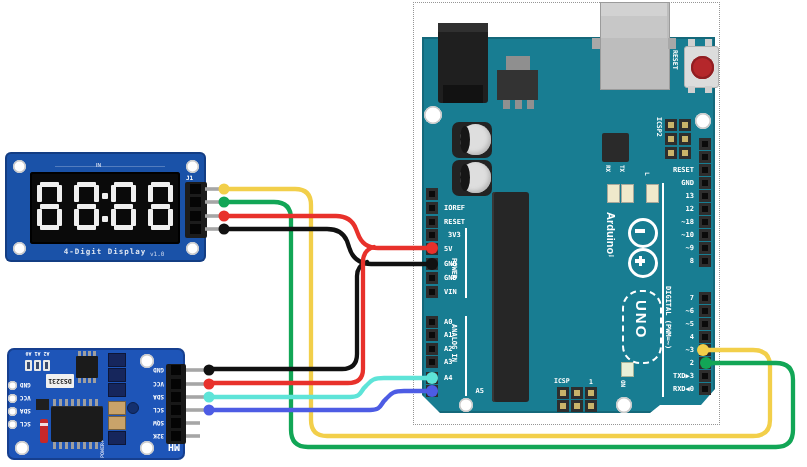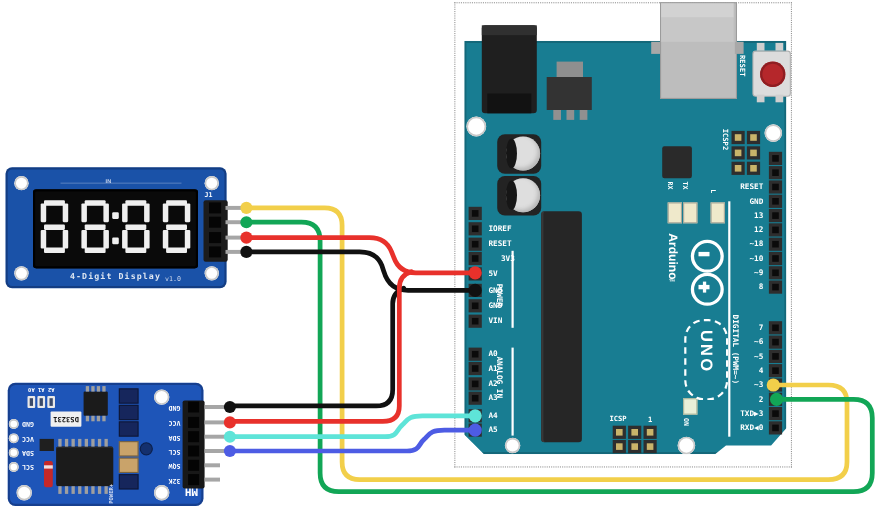--- a/index.html
+++ b/index.html
@@ -123,41 +123,41 @@
     <div class="abs pin" style="left: 699px; top: 370px; width: 12px; height: 12px;"></div>
     <div class="abs pl" style="left: 650px; top: 372px; width: 44px; text-align: right;">TXD▶3</div>
     <div class="abs pin" style="left: 699px; top: 383px; width: 12px; height: 12px;"></div>
     <div class="abs pl" style="left: 650px; top: 385px; width: 44px; text-align: right;">RXD◀0</div>
     <div class="abs pin" style="left: 426px; top: 188px; width: 12px; height: 12px;"></div>
     <div class="abs pin" style="left: 426px; top: 202px; width: 12px; height: 12px;"></div>
     <div class="abs pl" style="left: 444px; top: 204px; width: 40px; text-align: left;">IOREF</div>
     <div class="abs pin" style="left: 426px; top: 216px; width: 12px; height: 12px;"></div>
     <div class="abs pl" style="left: 444px; top: 218px; width: 40px; text-align: left;">RESET</div>
     <div class="abs pin" style="left: 426px; top: 229px; width: 12px; height: 12px;"></div>
-    <div class="abs pl" style="left: 428px; top: 231px; width: 40px; text-align: right;">3V3</div>
+    <div class="abs pl" style="left: 448px; top: 231px; width: 40px; text-align: left;">3V3</div>
     <div class="abs pin" style="left: 426px; top: 243px; width: 12px; height: 12px;"></div>
     <div class="abs pl" style="left: 444px; top: 245px; width: 40px; text-align: left;">5V</div>
     <div class="abs pin" style="left: 426px; top: 258px; width: 12px; height: 12px;"></div>
     <div class="abs pl" style="left: 444px; top: 260px; width: 40px; text-align: left;">GND</div>
     <div class="abs pin" style="left: 426px; top: 272px; width: 12px; height: 12px;"></div>
     <div class="abs pl" style="left: 444px; top: 274px; width: 40px; text-align: left;">GND</div>
     <div class="abs pin" style="left: 426px; top: 286px; width: 12px; height: 12px;"></div>
     <div class="abs pl" style="left: 444px; top: 288px; width: 40px; text-align: left;">VIN</div>
     <div class="abs pin" style="left: 426px; top: 316px; width: 12px; height: 12px;"></div>
     <div class="abs pl" style="left: 444px; top: 318px; width: 40px; text-align: left;">A0</div>
     <div class="abs pin" style="left: 426px; top: 329px; width: 12px; height: 12px;"></div>
     <div class="abs pl" style="left: 444px; top: 331px; width: 40px; text-align: left;">A1</div>
     <div class="abs pin" style="left: 426px; top: 343px; width: 12px; height: 12px;"></div>
     <div class="abs pl" style="left: 444px; top: 345px; width: 40px; text-align: left;">A2</div>
     <div class="abs pin" style="left: 426px; top: 356px; width: 12px; height: 12px;"></div>
     <div class="abs pl" style="left: 444px; top: 358px; width: 40px; text-align: left;">A3</div>
     <div class="abs pin" style="left: 426px; top: 372px; width: 12px; height: 12px;"></div>
     <div class="abs pl" style="left: 444px; top: 374px; width: 40px; text-align: left;">A4</div>
     <div class="abs pin" style="left: 426px; top: 385px; width: 12px; height: 12px;"></div>
-    <div class="abs pl" style="left: 444px; top: 387px; width: 40px; text-align: left;">A5</div>
+    <div class="abs pl" style="left: 444px; top: 387px; width: 40px; text-align: right;">A5</div>
     <div class="abs pin gold" style="left: 557px; top: 387px; width: 12px; height: 12px;"></div>
     <div class="abs pin gold" style="left: 571px; top: 387px; width: 12px; height: 12px;"></div>
     <div class="abs pin gold" style="left: 585px; top: 387px; width: 12px; height: 12px;"></div>
     <div class="abs pin gold" style="left: 557px; top: 400px; width: 12px; height: 12px;"></div>
     <div class="abs pin gold" style="left: 571px; top: 400px; width: 12px; height: 12px;"></div>
     <div class="abs pin gold" style="left: 585px; top: 400px; width: 12px; height: 12px;"></div>
     <div class="abs pl" style="left: 554px; top: 377px; width: 30px; font-size: 6.5px;">ICSP</div>
     <div class="abs pl" style="left: 589px; top: 378px; width: 8px; font-size: 6.5px;">1</div>
     <div class="abs" style="left: 5px; top: 152px; width: 201px; height: 110px; background: rgb(26, 82, 168); border-radius: 6px; box-shadow: rgba(0, 0, 20, 0.25) 0px 0px 0px 2px inset;"></div>
     <div class="abs hole" style="left: 13px; top: 160px; width: 13px; height: 13px;"></div>

